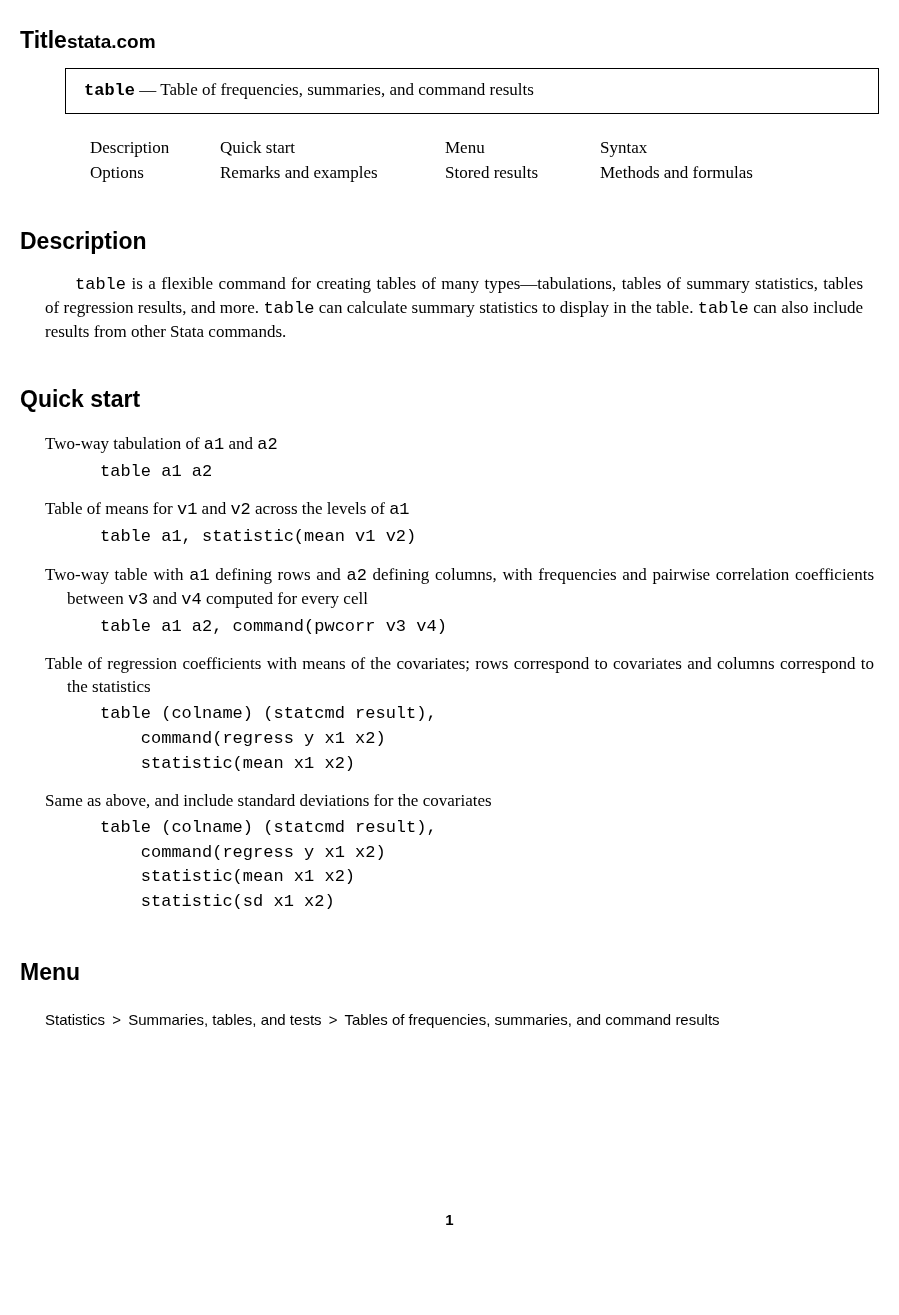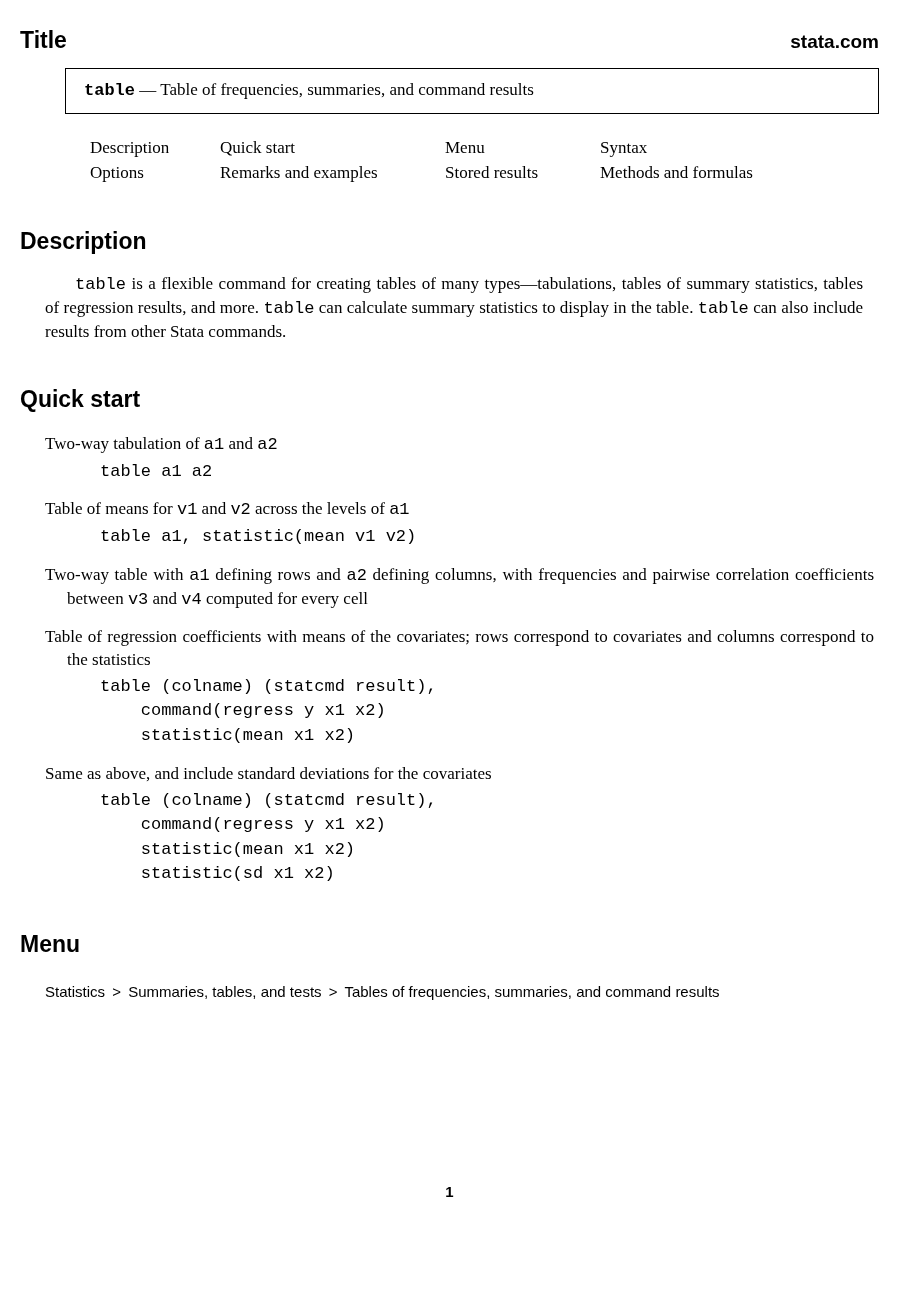--- a/index.html
+++ b/index.html
@@ -7,21 +7,20 @@
       font-family: Georgia, 'Times New Roman', serif;
       font-size: 17px;
       line-height: 1.35;
       color: #000;
       background: #fff;
       width: 899px;
       padding: 25px 20px 20px 20px;
     }
     .header-row {
       display: flex;
-      justify-content: space-between;
       align-items: baseline;
       margin-bottom: 12px;
     }
     .section-head {
       font-family: Arial, Helvetica, sans-serif;
       font-weight: bold;
       font-size: 23px;
     }
     .brand {
       font-family: Arial, Helvetica, sans-serif;
@@ -135,20 +134,21 @@
     <div class="ex-text">
       <span>Table of means for </span><span class="mono">v1</span><span> and </span><span class="mono">v2</span><span> across the levels of </span><span class="mono">a1</span>
     </div>
     <div class="ex-code">table a1, statistic(mean v1 v2)</div>
   </div>
 
   <div class="example">
     <div class="ex-text-hang">
       <span>Two-way table with </span><span class="mono">a1</span><span> defining rows and </span><span class="mono">a2</span><span> defining columns, with frequencies and pairwise correlation coefficients between </span><span class="mono">v3</span><span> and </span><span class="mono">v4</span><span> computed for every cell</span>
     </div>
+    <div class="ex-code">table a1 a2, command(pwcorr v3 v4)</div>
   </div>
 
   <div class="example">
     <div class="ex-text-hang">
       <span>Table of regression coefficients with means of the covariates; rows correspond to covariates and columns correspond to the statistics</span>
     </div>
     <div class="ex-code">table (colname) (statcmd result),
     command(regress y x1 x2)
     statistic(mean x1 x2)</div>
   </div>

